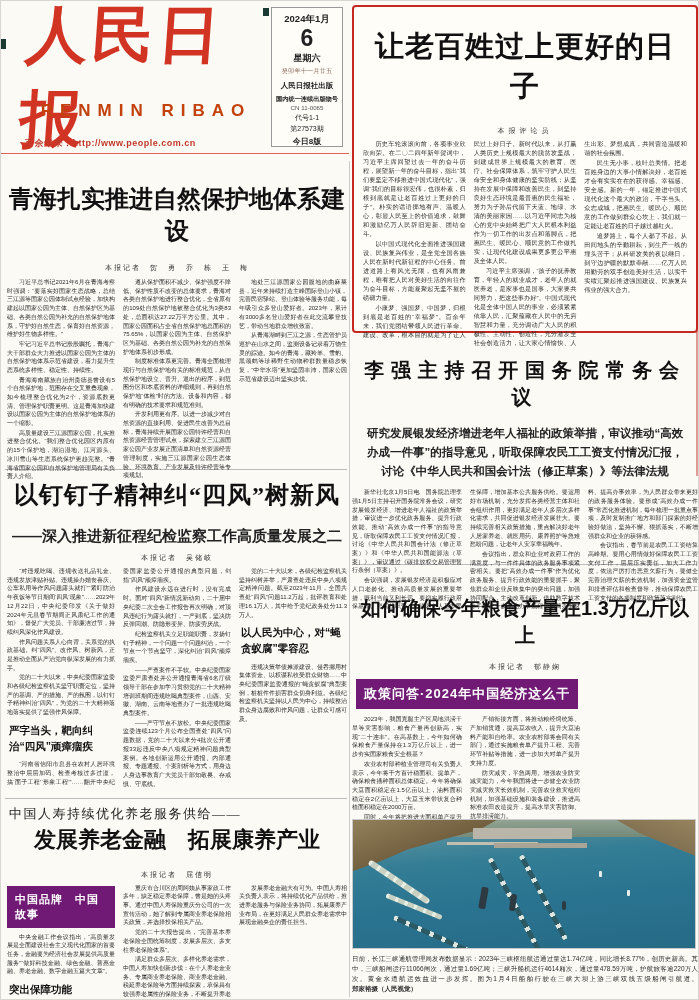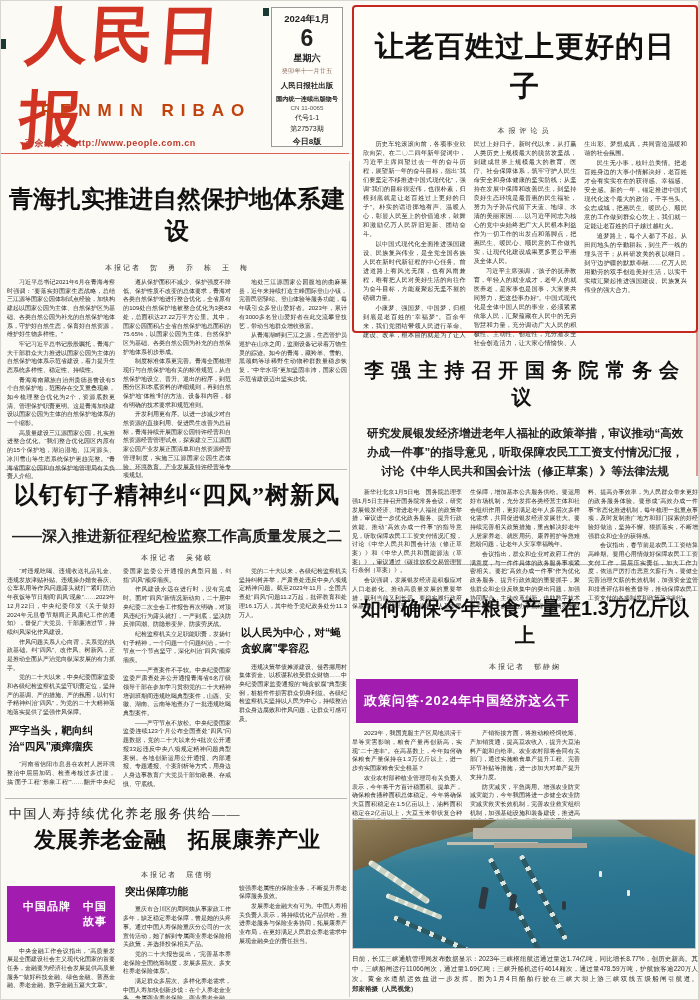--- a/index.html
+++ b/index.html
@@ -33,21 +33,21 @@
   .hdiv1{left:4px;top:468px;width:342px;}
   .hdiv2{left:4px;top:797px;width:342px;}
   .hdiv3{left:352px;top:563px;width:344px;}
   .edge-red{position:absolute;right:0;top:330px;width:2px;height:145px;background:#cc5a50;opacity:.6;}
   
   .headline{font-weight:700;color:#111;text-align:center;}
   .byline{text-align:center;font-size:7px;color:#333;letter-spacing:2px;}
   .cols{column-gap:8px;column-count:3;column-fill:auto;overflow:hidden;}
   .bp{font-size:6px;line-height:1.45;text-align:justify;text-indent:2em;margin:0 0 1px 0;color:#2b2b2b;}
   .inhead{font-size:10.5px;font-weight:700;line-height:1.5;margin:6px 2px;color:#111;break-inside:avoid;}
-  .badge{display:inline-block;background:#a21caf;color:#fff;font-weight:700;padding:13px 8px;letter-spacing:1px;text-align:right;}
+  .badge{display:inline-block;background:#701a75;color:#fff;font-weight:700;padding:6px 8px;letter-spacing:1px;}
   
   .lead{position:absolute;left:351px;top:4px;width:346px;height:328px;border:2px solid #c4281e;
         border-radius:4px;background:#fefdf8;box-sizing:border-box;padding:4px 9px;}
   .lead .title{font-size:29px;letter-spacing:1px;margin-top:16px;}
   .lead .subtitle{font-size:18px;font-weight:700;text-align:center;margin-top:8px;}
   .lead .byline{margin:8px 0 4px;letter-spacing:4px;}
   .lead .cols{height:208px;}
   .lead .bp{font-size:6.2px;}
   
   .qinghai{position:absolute;left:6px;top:160px;width:340px;height:306px;}

